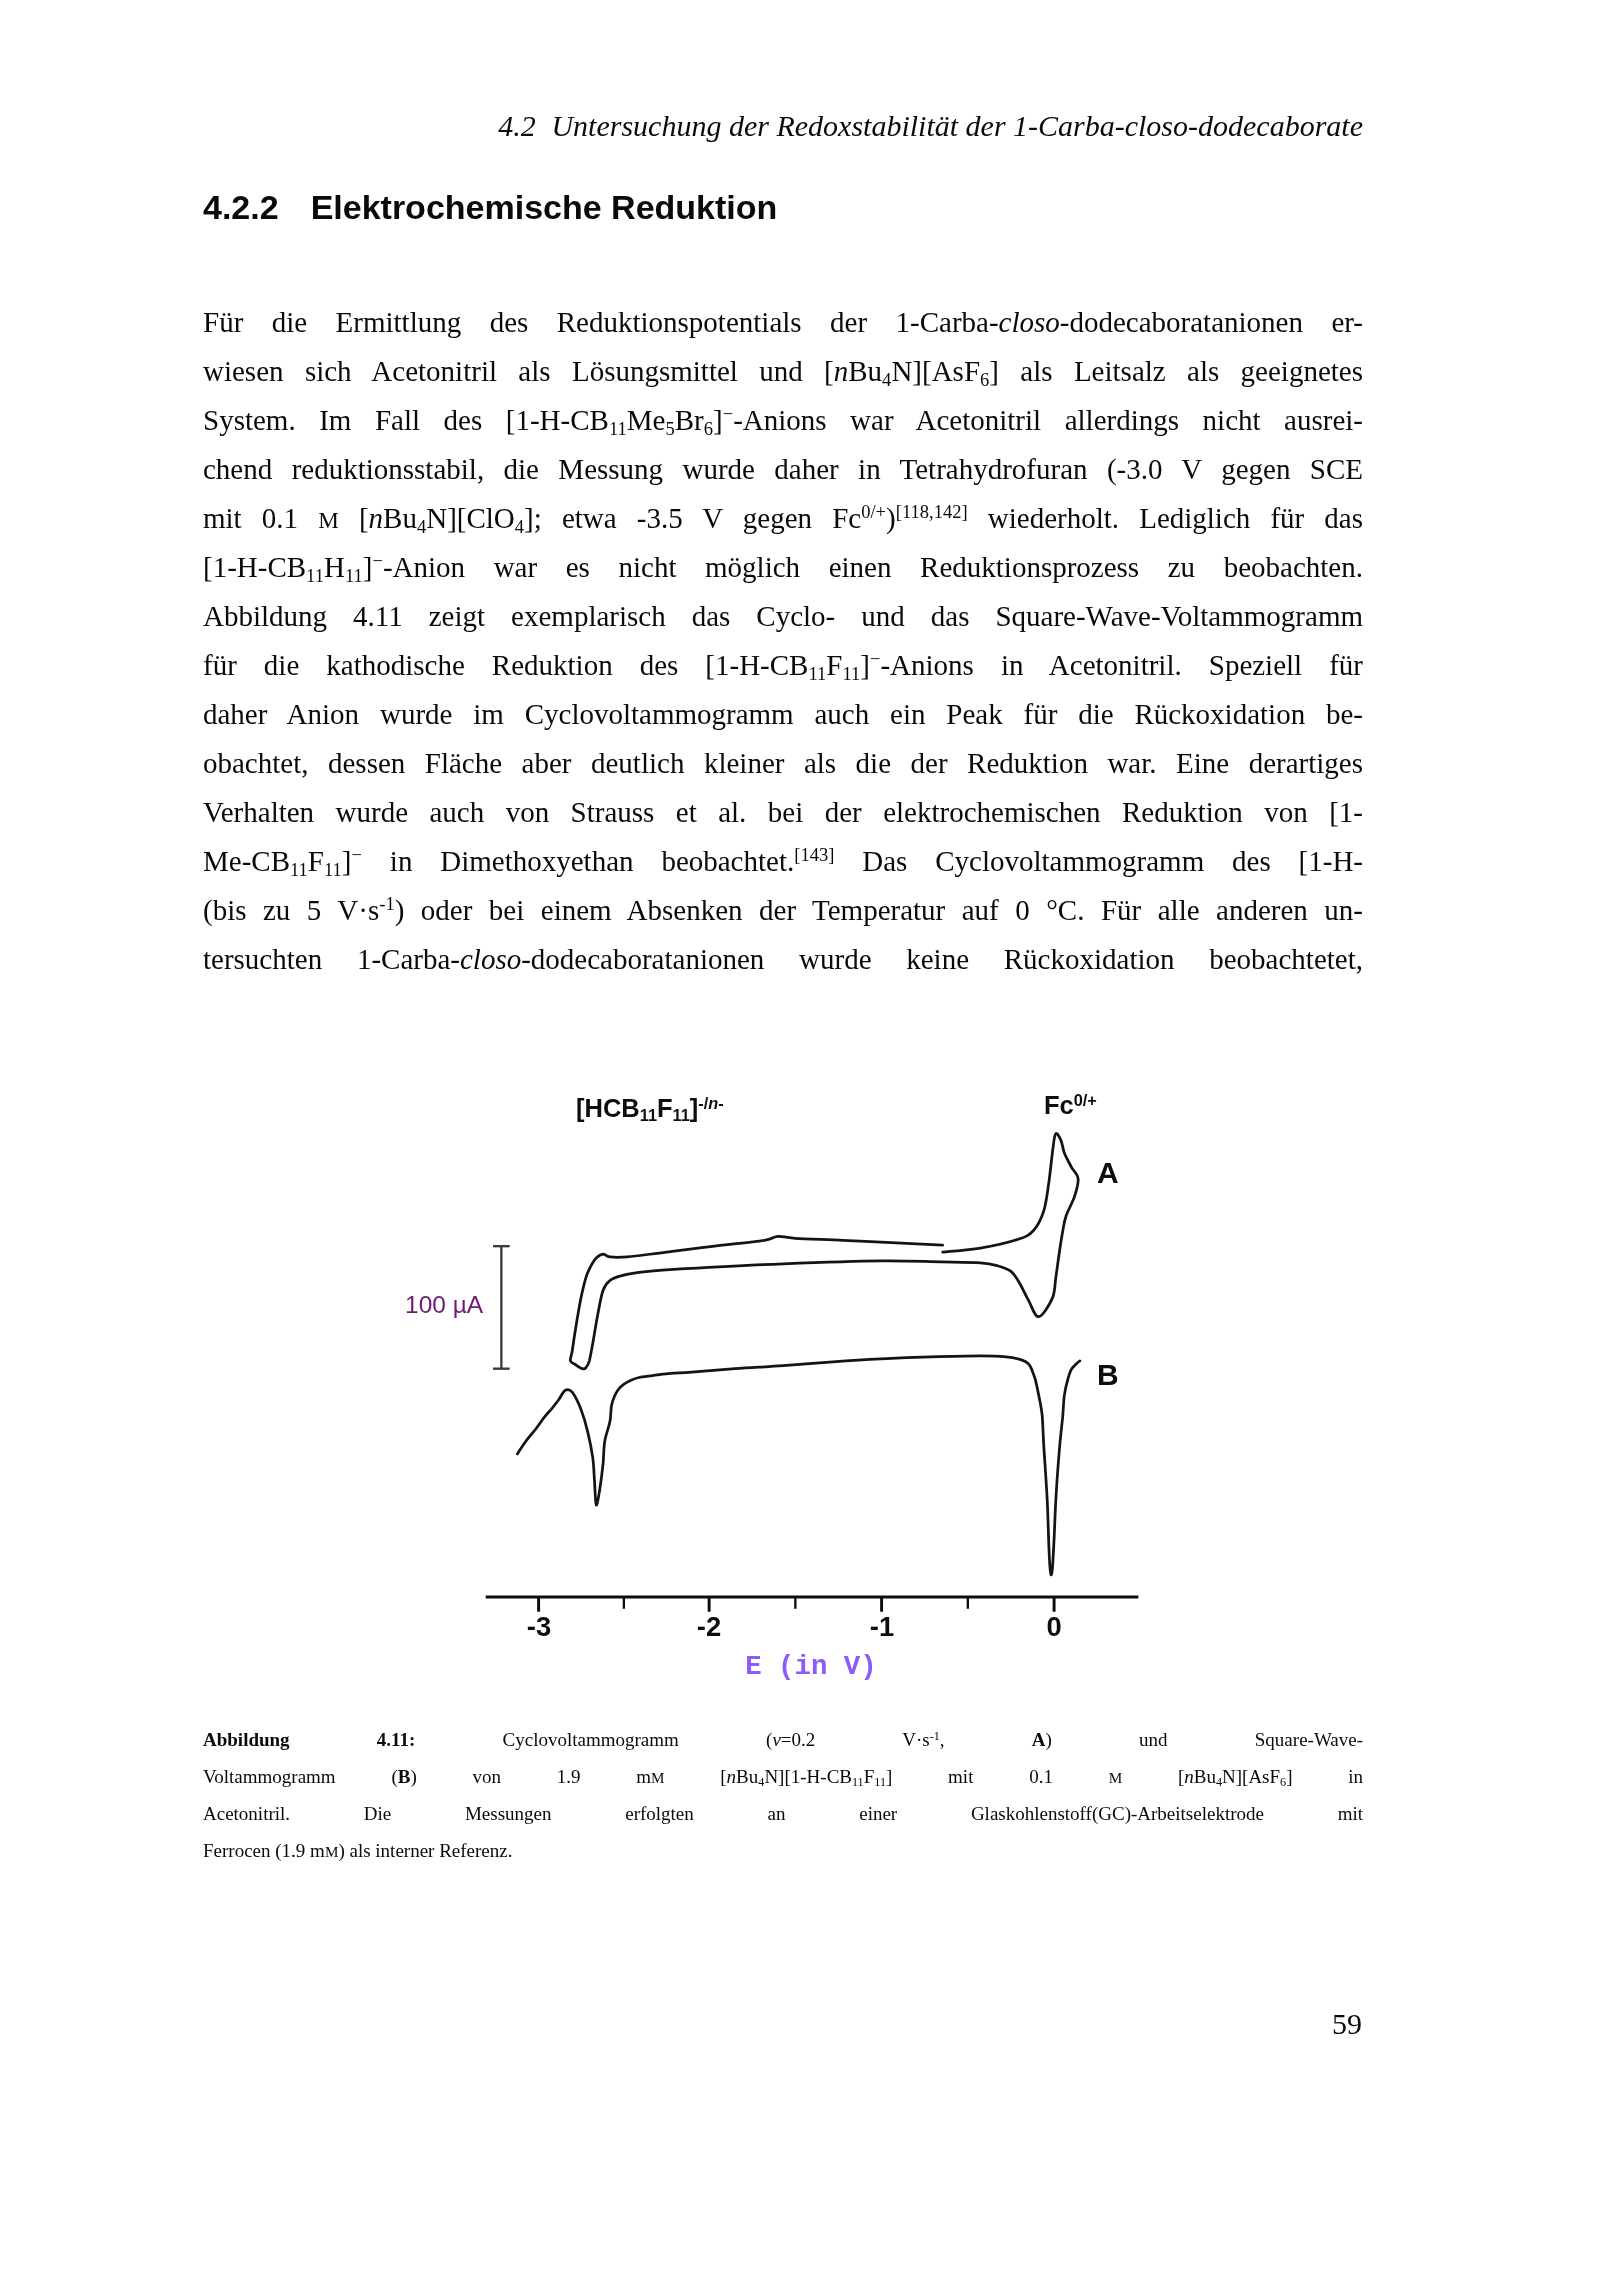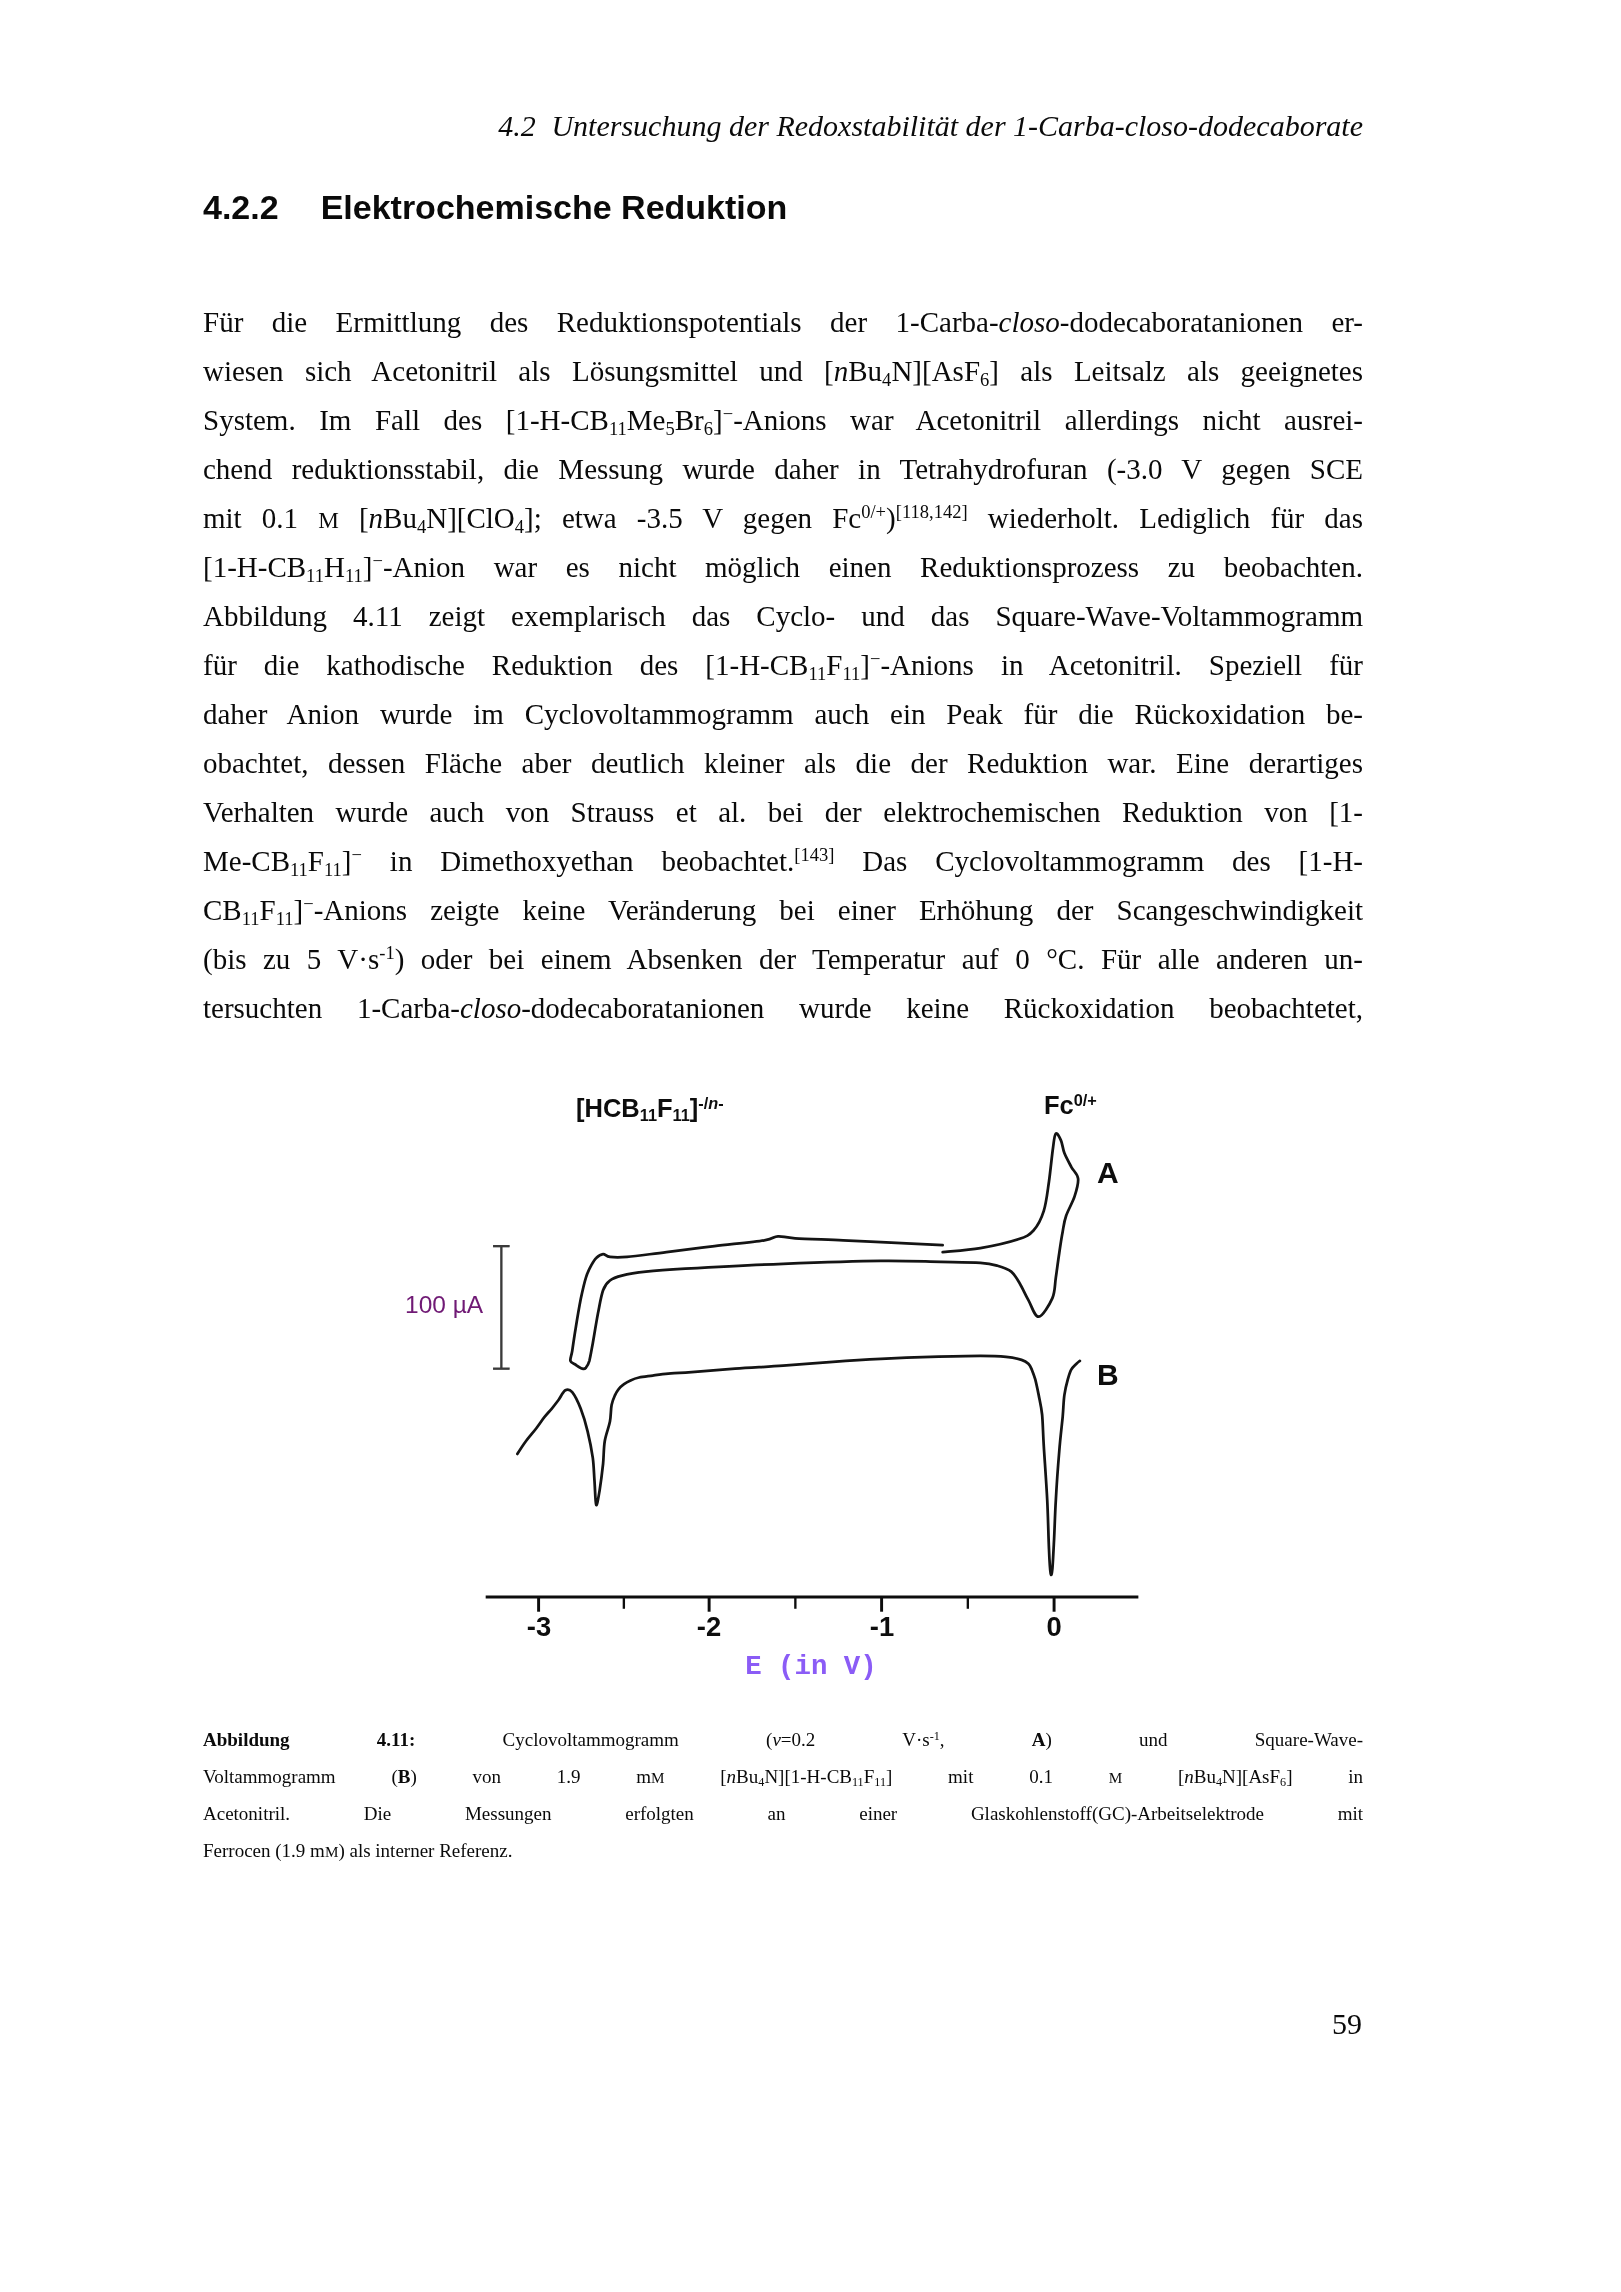--- a/index.html
+++ b/index.html
@@ -19,21 +19,21 @@
     text-align:right;font-style:italic;font-size:30px;line-height:35px;
   }
   #running-header .seg-gap{margin-left:15.7px}
 
   
   #section-heading{
     left:203px;top:186px;width:1160px;
     font-family:"Liberation Sans", sans-serif;
     font-weight:700;font-size:34px;line-height:43px;
   }
-  #section-heading .num{margin-right:42px}
+  #section-heading .num{margin-right:32px}
 
   
   #body-text{left:203px;top:298px;width:1160px;font-size:29px}
   .bodyline{
     height:49px;line-height:49px;
     text-align:justify;text-align-last:justify;
   }
   .bodyline.lastline{text-align-last:left}
 
   
@@ -98,21 +98,20 @@
     <div class="bodyline"><span>System. Im Fall des [1-H-CB</span><span class="seg-sub">11</span><span>Me</span><span class="seg-sub">5</span><span>Br</span><span class="seg-sub">6</span><span>]</span><span class="seg-sup">−</span><span>-Anions war Acetonitril allerdings nicht ausrei-</span></div>
     <div class="bodyline"><span>chend reduktionsstabil, die Messung wurde daher in Tetrahydrofuran (-3.0 V gegen SCE</span></div>
     <div class="bodyline"><span>mit 0.1 </span><span class="seg-sc">M</span><span> [</span><span class="seg-i">n</span><span>Bu</span><span class="seg-sub">4</span><span>N][ClO</span><span class="seg-sub">4</span><span>]; etwa -3.5 V gegen Fc</span><span class="seg-sup">0/+</span><span>)</span><span class="seg-sup">[118,142]</span><span> wiederholt. Lediglich für das</span></div>
     <div class="bodyline"><span>[1-H-CB</span><span class="seg-sub">11</span><span>H</span><span class="seg-sub">11</span><span>]</span><span class="seg-sup">−</span><span>-Anion war es nicht möglich einen Reduktionsprozess zu beobachten.</span></div>
     <div class="bodyline"><span>Abbildung 4.11 zeigt exemplarisch das Cyclo- und das Square-Wave-Voltammogramm</span></div>
     <div class="bodyline"><span>für die kathodische Reduktion des [1-H-CB</span><span class="seg-sub">11</span><span>F</span><span class="seg-sub">11</span><span>]</span><span class="seg-sup">−</span><span>-Anions in Acetonitril. Speziell für</span></div>
     <div class="bodyline"><span>daher Anion wurde im Cyclovoltammogramm auch ein Peak für die Rückoxidation be-</span></div>
     <div class="bodyline"><span>obachtet, dessen Fläche aber deutlich kleiner als die der Reduktion war. Eine derartiges</span></div>
     <div class="bodyline"><span>Verhalten wurde auch von Strauss et al. bei der elektrochemischen Reduktion von [1-</span></div>
     <div class="bodyline"><span>Me-CB</span><span class="seg-sub">11</span><span>F</span><span class="seg-sub">11</span><span>]</span><span class="seg-sup">−</span><span> in Dimethoxyethan beobachtet.</span><span class="seg-sup">[143]</span><span> Das Cyclovoltammogramm des [1-H-</span></div>
-    <div class="bodyline"><span>CB</span><span class="seg-sub">11</span><span>F</span><span class="seg-sub">11</span><span>]</span><span class="seg-sup">−</span><span>-Anions zeigte keine Veränderung bei einer Erhöhung der Scangeschwindigkeit</span></div>
     <div class="bodyline"><span>(bis zu 5 V·s</span><span class="seg-sup">-1</span><span>) oder bei einem Absenken der Temperatur auf 0 °C. Für alle anderen un-</span></div>
     <div class="bodyline"><span>tersuchten 1-Carba-</span><span class="seg-i">closo</span><span>-dodecaboratanionen wurde keine Rückoxidation beobachtetet,</span></div>
   </div>
 
 <div class="abs" id="figure">
   <svg width="882" height="637" viewBox="330 1080 900 650">
     <g stroke="#0d0d0d">
       <line x1="496" y1="1629" x2="1162" y2="1629" stroke-width="3"></line>
       <line x1="550" y1="1629" x2="550" y2="1644" stroke-width="3"></line>
       <line x1="724" y1="1629" x2="724" y2="1644" stroke-width="3"></line>

